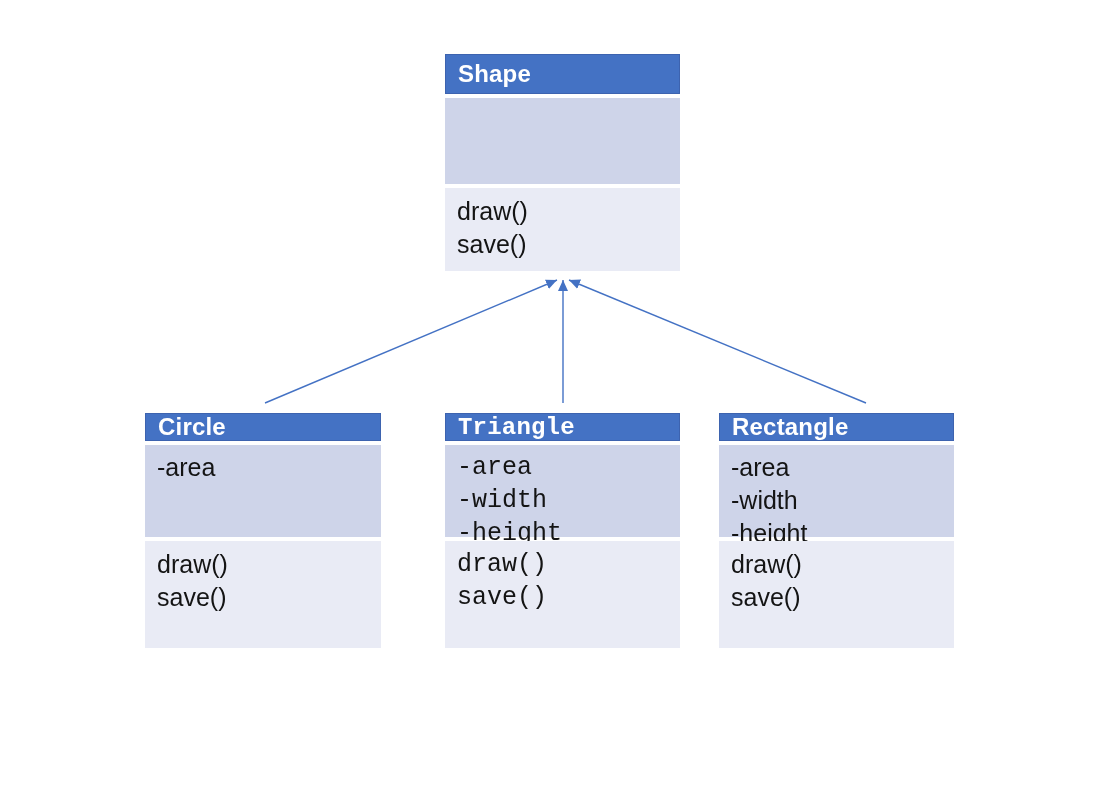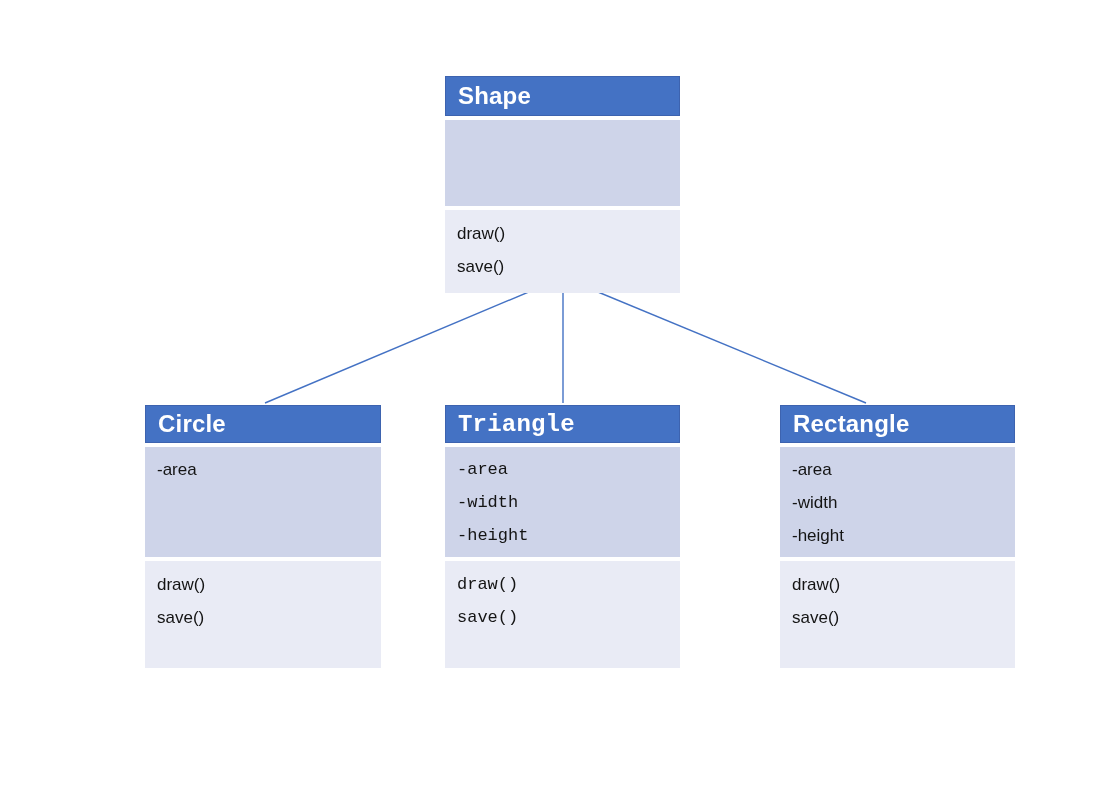--- a/index.html
+++ b/index.html
@@ -50,37 +50,37 @@
     box-sizing: border-box;
     padding: 6px 12px 0 12px;
   }
   .uml-class .class-methods {
     background: #E9EBF5;
     margin-top: 4px;
     box-sizing: border-box;
     padding: 7px 12px 0 12px;
   }
   .member {
-    font-size: 17px;
+    font-size: 25px;
     line-height: 33px;
     color: #141414;
     white-space: pre;
   }
   
-  #class-shape { left: 445px; top: 76px; border-radius: 28px; }
+  #class-shape { left: 445px; top: 54px; border-radius: 28px; }
   #class-shape .class-header  { height: 40px; }
   #class-shape .class-attrs   { height: 86px; }
   #class-shape .class-methods { height: 83px; }
   
-  .subclass .class-header  { height: 38px; }
-  .subclass .class-attrs   { height: 110px; }
+  .subclass .class-header  { height: 28px; margin-top: 8px; }
+  .subclass .class-attrs   { height: 92px; }
   .subclass .class-methods { height: 107px; }
   #class-circle    { left: 145px; top: 405px; width: 236px; }
   #class-triangle  { left: 445px; top: 405px; font-family: Liberation Mono, monospace; }
-  #class-rectangle { left: 780px; top: 405px; border-radius: 10px; }
+  #class-rectangle { left: 719px; top: 405px; border-radius: 10px; }
 </style>
 </head>
 <body>
 
 <div id="stage">
 
   <svg id="connector-layer" viewBox="0 0 1110 795" xmlns="http://www.w3.org/2000/svg">
     <defs>
       <marker id="arrowhead" markerUnits="userSpaceOnUse" markerWidth="14" markerHeight="12" refX="11" refY="5" orient="auto">
         <path d="M0,0 L11,5 L0,10 Z" fill="#4472C4"></path>

